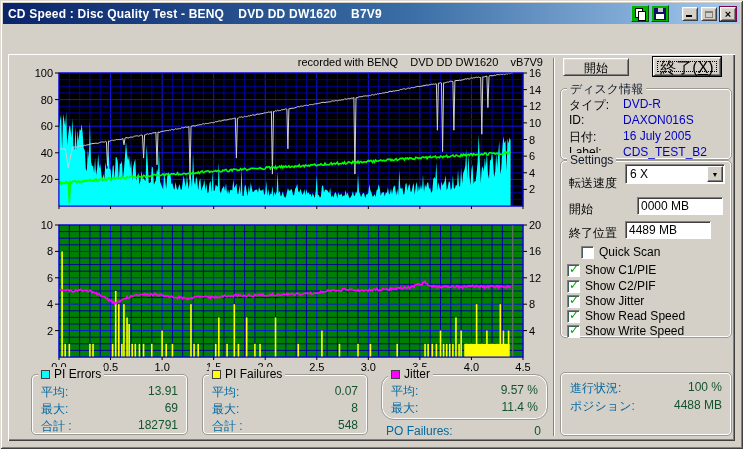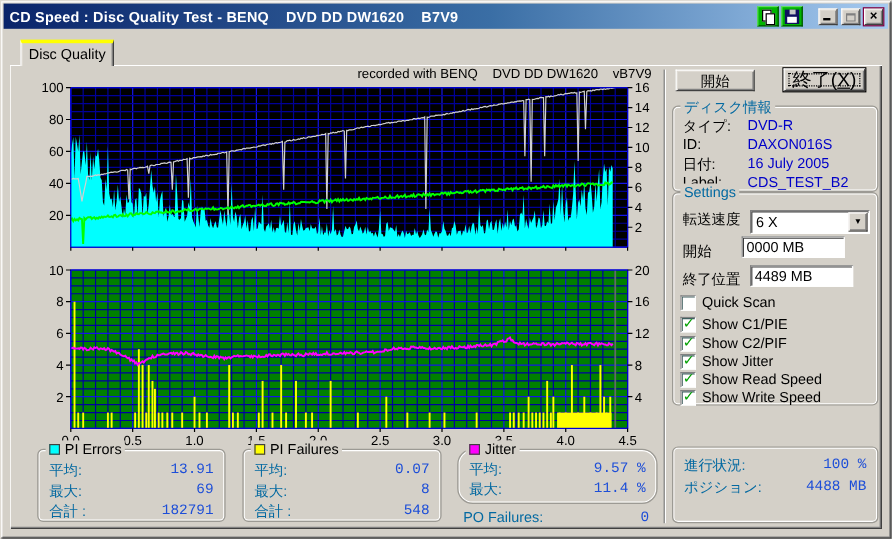--- a/index.html
+++ b/index.html
@@ -39,22 +39,22 @@
   #chart2{top:158px;}
   .divider-v{position:absolute;left:545px;top:4px;width:2px;height:378px;
     border-left:1px solid #808080;border-right:1px solid #fff;}
   
   .groupbox{position:absolute;border:1px solid #9c9a94;border-radius:5px;
     box-shadow:inset 0 0 0 1px #fff;}
   .grouplegend{position:absolute;top:-8px;left:6px;background:#d4d0c8;padding:0 3px;font-size:12px;display:flex;align-items:center;gap:4px;}
   .legend-sq{width:9px;height:9px;border:1px solid #404040;display:inline-block;}
   .statrow{position:absolute;left:9px;right:9px;font-size:12px;display:flex;justify-content:space-between;}
   .statrow .lbl{color:#0369a1;}
-  .statrow .val{color:#1d4ed8;font-family:Liberation Mono, monospace;}
-  .blue-title{color:#0369a1;}
+  .statrow .val{color:#14532d;}
+  .blue-title{color:#0f172a;}
   
   .btn{position:absolute;background:#d4d0c8;border:1px solid;border-color:#fff #404040 #404040 #fff;
     box-shadow:inset 1px 1px 0 #dfdbd4, inset -1px -1px 0 #808080;
     font-size:12px;text-align:center;cursor:pointer;color:#000;}
   .btn-default-wrap{position:absolute;border:1px solid #000;padding:0;background:#d4d0c8;}
   .btn-default-wrap .inner{position:absolute;inset:0;border:1px solid;border-color:#fff #404040 #404040 #fff;
     box-shadow:inset 1px 1px 0 #dfdbd4, inset -1px -1px 0 #808080;font-size:16px;text-align:center;cursor:pointer;}
   .focusrect{position:absolute;inset:3px;border:1px dotted #000;pointer-events:none;}
   .fieldrow-label{position:absolute;font-size:12px;color:#000;}
   .sunken{border:1px solid;border-color:#808080 #fff #fff #808080;box-shadow:inset 1px 1px 0 #404040;background:#fff;}
@@ -97,21 +97,20 @@
         </div>
       <div class="winbtn">
           <span class="max-glyph"></span>
         </div>
       <div class="winbtn close">
           <span class="x-glyph">×</span>
         </div>
     </div>
   </div>
 
-  <div class="tab"><span>Disc Quality</span></div>
 
   <div class="tabpage">
 
     <div class="recorded">recorded with BENQ    DVD DD DW1620    vB7V9</div>
 
     <svg id="chart1" class="chart-svg" width="526" height="150">
         <rect x="31" y="13" width="464" height="133" fill="#000000"></rect>
         <line x1="31" y1="13" x2="31" y2="146" stroke="#1414e8" stroke-width="1"></line>
         <line x1="41.31111111111111" y1="13" x2="41.31111111111111" y2="146" stroke="#000098" stroke-width="1"></line>
         <line x1="51.62222222222222" y1="13" x2="51.62222222222222" y2="146" stroke="#000098" stroke-width="1"></line>
@@ -484,32 +483,32 @@
       <span class="kv-label" style="left:8px;top:40px;">日付:</span>
       <span class="kv-value" style="left:62px;top:40px;">16 July 2005</span>
       <span class="kv-label" style="left:8px;top:56px;">Label:</span>
       <span class="kv-value" style="left:62px;top:56px;text-align:center;">CDS_TEST_B2</span>
     </div>
 
     <div class="groupbox" style="left:552px;top:106px;width:172px;height:178px;">
       <div class="grouplegend blue-title">Settings</div>
 
       <span class="fieldrow-label" style="left:8px;top:14px;">転送速度</span>
-      <div class="combo sunken" style="left:64px;top:14px;width:100px;height:20px;">
+      <div class="combo sunken" style="left:64px;top:3px;width:100px;height:20px;">
         <span class="combo-text">6 X</span>
         <span class="combo-btn">▼</span>
       </div>
 
       <span class="fieldrow-label" style="left:8px;top:40px;">開始</span>
-      <input class="textinput sunken" style="left: 57px; top: 36px; width: 86px; height: 18px;" value="0000 MB">
+      <input class="textinput sunken" style="left: 76px; top: 36px; width: 86px; height: 18px;" value="0000 MB">
 
       <span class="fieldrow-label" style="left:8px;top:64px;">終了位置</span>
       <input class="textinput sunken" style="left: 64px; top: 60px; width: 86px; height: 18px;" value="4489 MB">
 
-      <div class="checkrow" style="left:6px;top:84px;">
+      <div class="checkrow" style="left:20px;top:84px;">
         <span class="checkbox"></span>
         <span class="cb-label">Quick Scan</span>
       </div>
       <div class="checkrow" style="left:6px;top:102px;">
         <span class="checkbox checked">
             <span class="check">✓</span>
           </span>
         <span class="cb-label">Show C1/PIE</span>
       </div>
       <div class="checkrow" style="left:6px;top:118px;">

